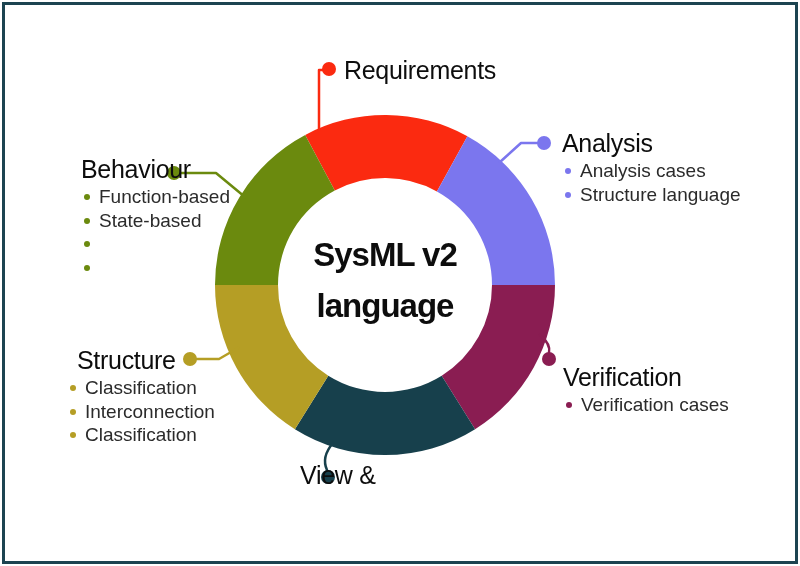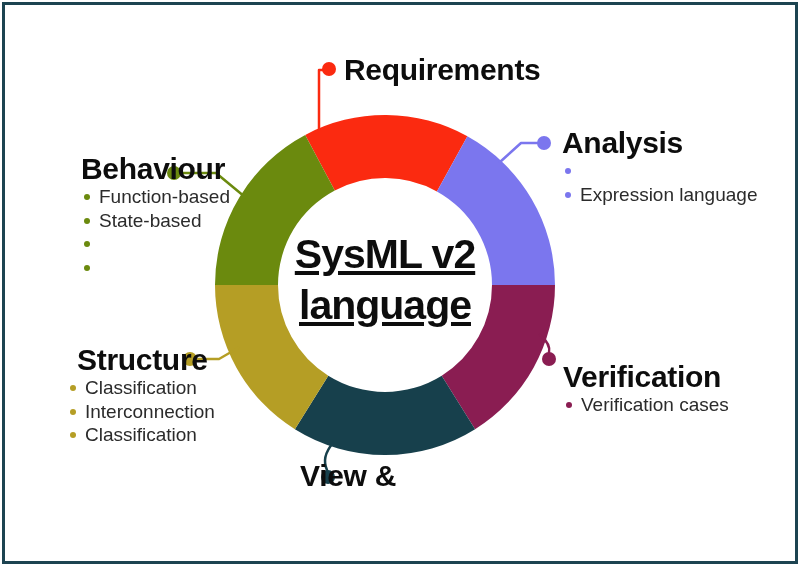--- a/index.html
+++ b/index.html
@@ -6,26 +6,26 @@
   .stage{
     position:relative;width:800px;height:566px;background:#ffffff;overflow:hidden;
     font-family:"Liberation Sans","DejaVu Sans",sans-serif;
   }
   .frame{
     position:absolute;inset:2px;border:3px solid #1d4451;pointer-events:none;
   }
   .diagram-svg{position:absolute;left:0;top:0;width:800px;height:566px;}
   .center-title{
     position:absolute;left:235px;top:229px;width:300px;
-    text-align:center;font-size:41px;font-weight:700;color:#0d0d0d;
-    line-height:51px;letter-spacing:-1px;text-decoration:underline;
+    text-align:center;font-size:33px;font-weight:700;color:#0d0d0d;
+    line-height:51px;letter-spacing:-1px;
   }
   .callout{position:absolute;color:#111;}
   .callout-title{
-    font-size:30px;font-weight:700;line-height:28px;color:#0d0d0d;
+    font-size:25px;font-weight:400;line-height:28px;color:#0d0d0d;
     letter-spacing:-0.3px;white-space:nowrap;
   }
   .callout-items{
     list-style:none;margin:2px 0 0 0;padding:0 0 0 3px;
   }
   .callout-items li{
     display:flex;align-items:center;height:23.7px;
     font-size:19px;color:#2b2b2b;white-space:nowrap;
   }
   .bullet{
@@ -81,24 +81,25 @@
 
   <div class="callout co-requirements">
     <div class="callout-title">Requirements</div>
   </div>
 
   <div class="callout co-analysis">
     <div class="callout-title">Analysis</div>
     <ul class="callout-items">
       <li>
         <span class="bullet" style="background: rgb(123, 118, 238);"></span>
+        <span>Analysis cases</span>
       </li>
       <li>
         <span class="bullet" style="background: rgb(123, 118, 238);"></span>
-        <span>Expression language</span>
+        <span>Structure language</span>
       </li>
     </ul>
   </div>
 
   <div class="callout co-verification">
     <div class="callout-title">Verification</div>
     <ul class="callout-items">
       <li>
         <span class="bullet" style="background: rgb(138, 29, 82);"></span>
         <span>Verification cases</span>

